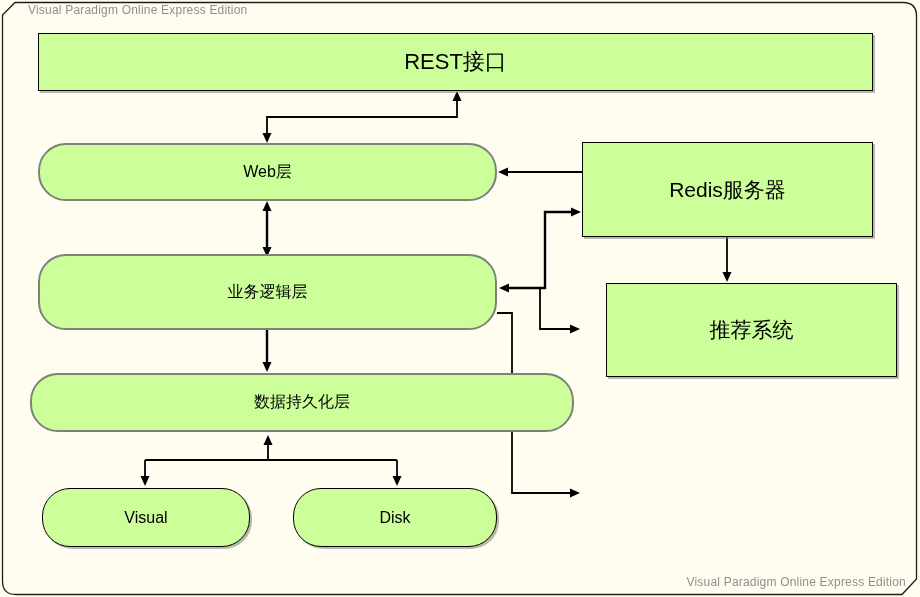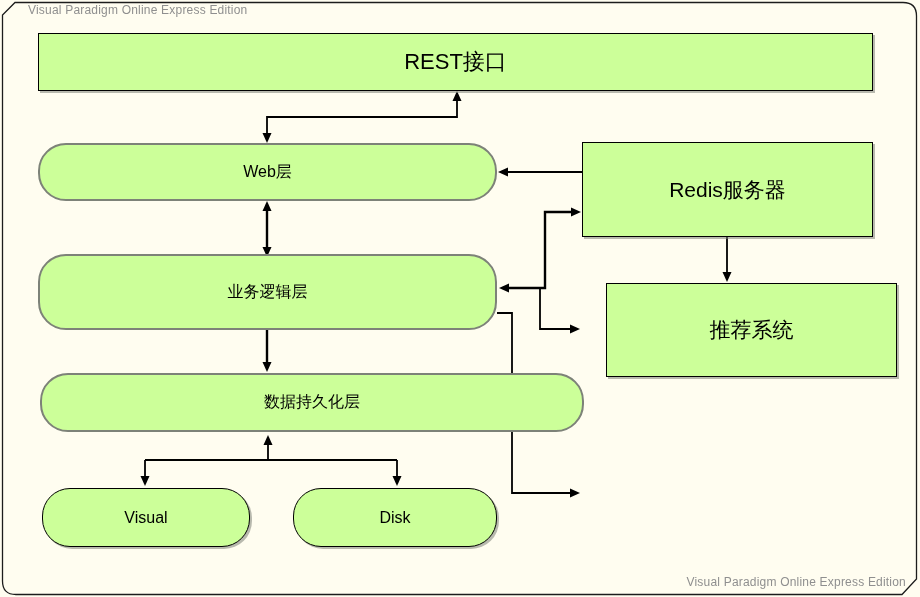--- a/index.html
+++ b/index.html
@@ -96,21 +96,21 @@
   </div>
 
   <div class="node gray small" style="left:38px;top:143px;width:459px;height:58px;">
     <span>Web层</span>
   </div>
 
   <div class="node gray small" style="left:38px;top:254px;width:459px;height:76px;">
     <span>业务逻辑层</span>
   </div>
 
-  <div class="node gray small" style="left:40px;top:373px;width:544px;height:59px;">
+  <div class="node gray small" style="left:30px;top:373px;width:544px;height:59px;">
     <span>数据持久化层</span>
   </div>
 
   <div class="node black small" style="left:42px;top:488px;width:208px;height:59px;">
     <span>Visual</span>
   </div>
 
   <div class="node black small" style="left:293px;top:488px;width:204px;height:59px;justify-content:center;">
     <span>Disk</span>
   </div>

